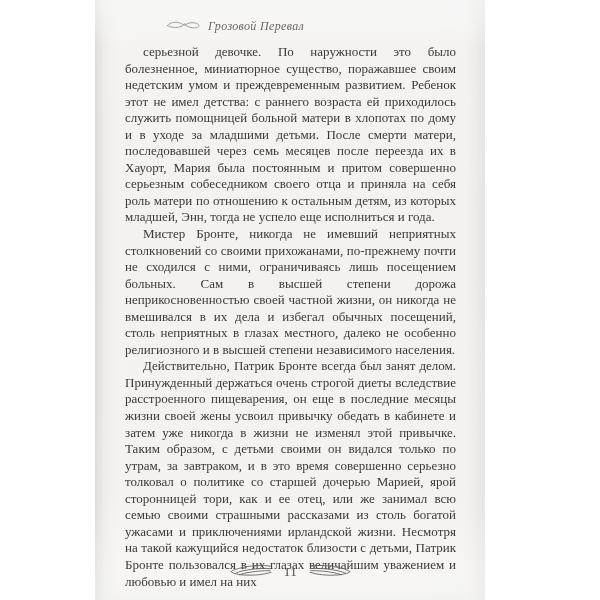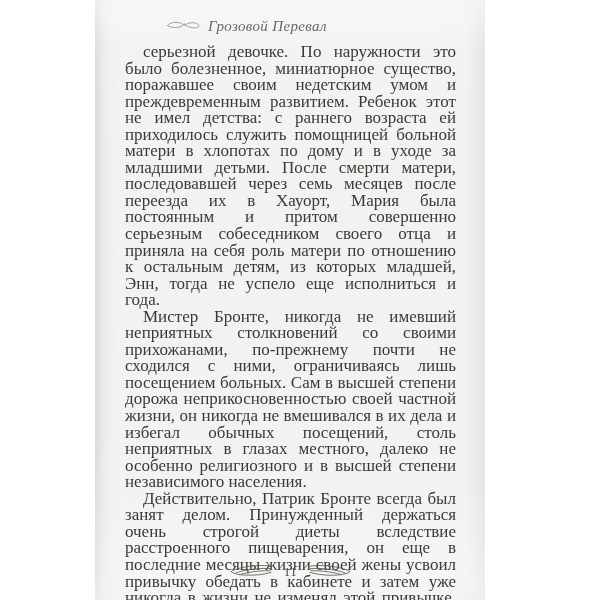--- a/index.html
+++ b/index.html
@@ -74,39 +74,39 @@
     left: 40px;
     display: flex;
     align-items: center;
     gap: 7px;
     color: #6e6b68;
     white-space: nowrap;
   }
   .running-head .rh-title {
     font-family: "Liberation Serif", "DejaVu Serif", serif;
     font-style: italic;
-    font-size: 15px;
+    font-size: 12px;
     letter-spacing: 0.35px;
     color: #6a6764;
   }
   .rh-ornament { display: block; }
 
   
   #body-text {
     position: absolute;
     top: 44px;
     left: 0;
     width: 331px;
   }
   #body-text p {
     margin: 0;
     text-align: justify;
     text-justify: inter-word;
     font-family: "Liberation Serif", "DejaVu Serif", serif;
-    font-size: 17px;
+    font-size: 13px;
     line-height: 16.55px;
     color: #3b3936;
     text-indent: 18px;
     hyphens: manual;
     -webkit-hyphens: manual;
   }
 
   
   .folio {
     position: absolute;

